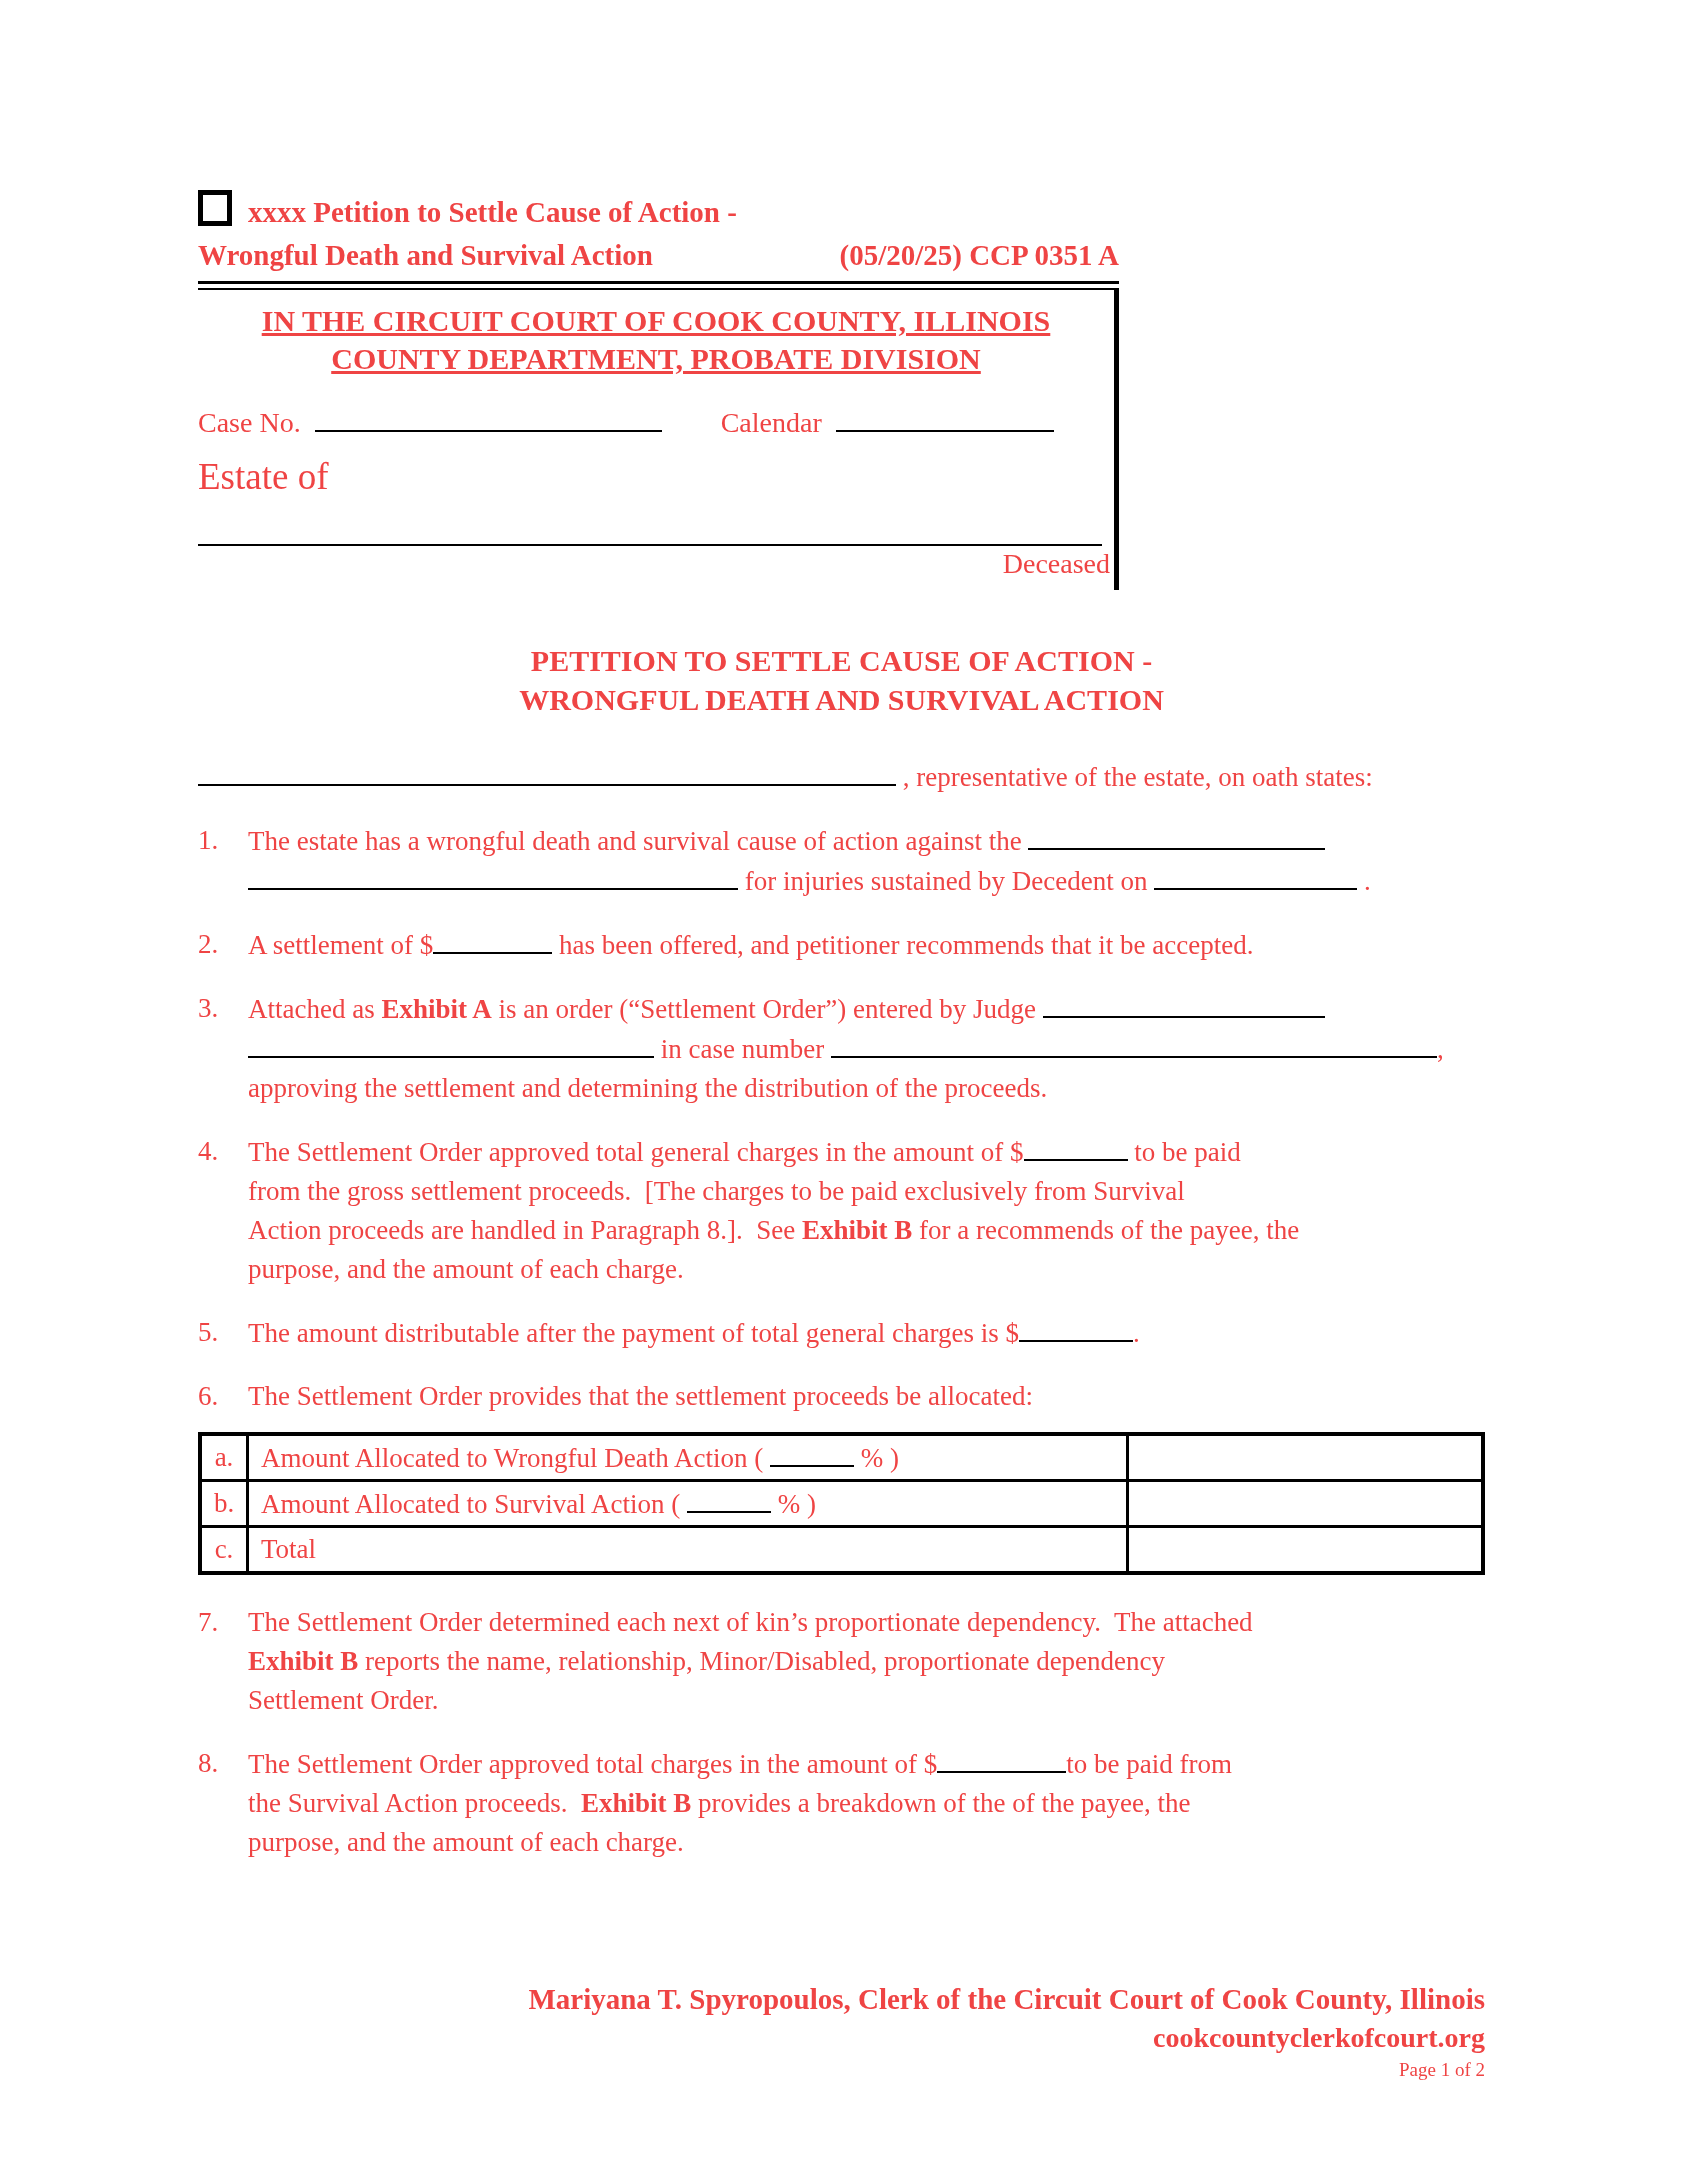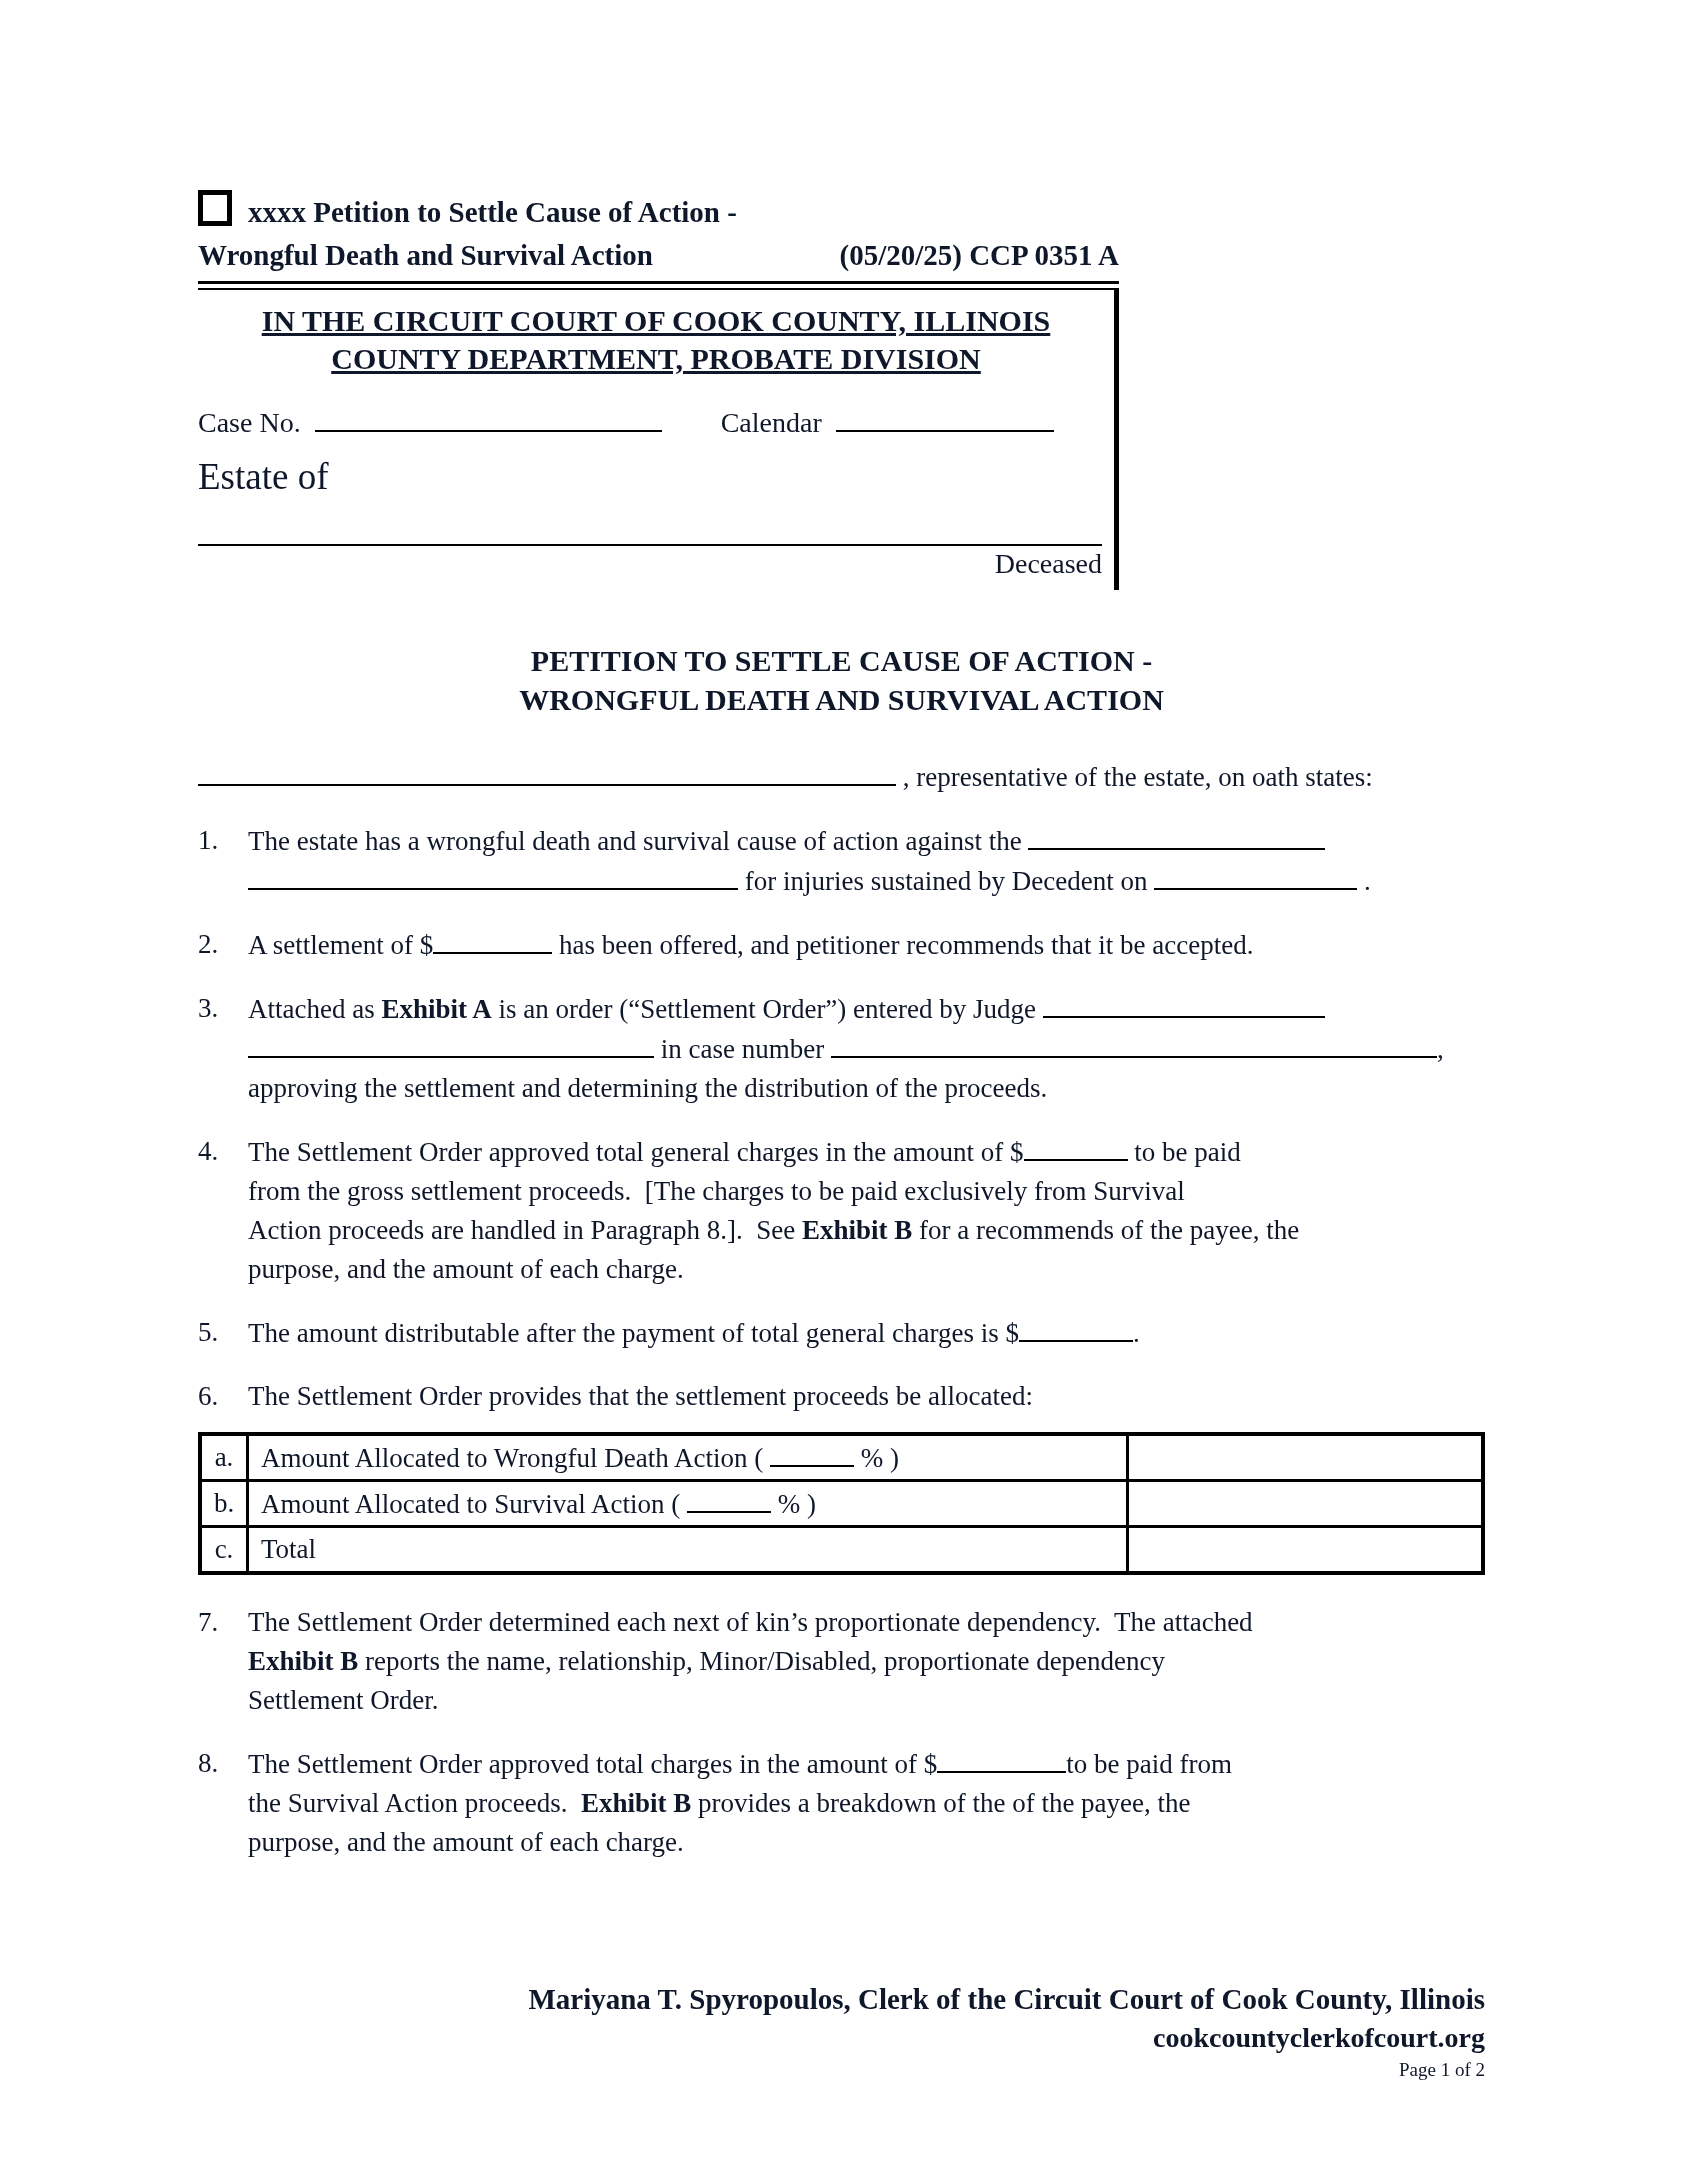--- a/index.html
+++ b/index.html
@@ -1,21 +1,21 @@
 <!DOCTYPE html>
 <html><head>
 <meta charset="utf-8">
 <style>
   html, body { margin: 0; padding: 0; background: #ffffff; }
   .page {
     position: relative;
     width: 1683px;
     height: 2178px;
     background: #ffffff;
-    color: #0f172a;
+    color: #ef4444;
     font-family: "Liberation Serif", "DejaVu Serif", serif;
     box-sizing: border-box;
     padding: 190px 198px 0 198px;
     overflow: hidden;
   }
   
   .form-id { font-weight: bold; font-size: 29px; }
   .form-id .hline { line-height: 43px; white-space: nowrap; }
   .form-id .hline2 { display: flex; justify-content: space-between; width: 921px; }
   .checkbox {
@@ -39,21 +39,21 @@
     border-right: 5px solid #000;
     padding-top: 12px;
     padding-bottom: 10px;
   }
   .court-line { text-align: center; font-weight: bold; font-size: 30px; line-height: 38px; text-decoration: underline; }
   .case-row { display: flex; align-items: baseline; margin-top: 24px; font-size: 28px; }
   .case-row .lbl { white-space: nowrap; }
   .case-row .sp { width: 59px; flex: none; }
   .estate-row { margin-top: 16px; font-size: 37px; }
   .deceased-rule { border-bottom: 2px solid #000; margin-top: 46px; margin-right: 12px; }
-  .deceased-row { text-align: right; font-size: 28px; padding-right: 12px; margin-top: 2px; }
+  .deceased-row { text-align: right; font-size: 28px; padding-right: 4px; margin-top: 2px; }
   
   .doc-title { margin-top: 51px; text-align: center; font-weight: bold; font-size: 30px; line-height: 39px; }
   
   .oath { margin-top: 38px; font-size: 27px; }
   .tline { line-height: 39px; white-space: nowrap; font-size: 27px; }
   .bold { font-weight: bold; }
   .blank {
     display: inline-block;
     border-bottom: 2px solid #000;
     height: 1em;

